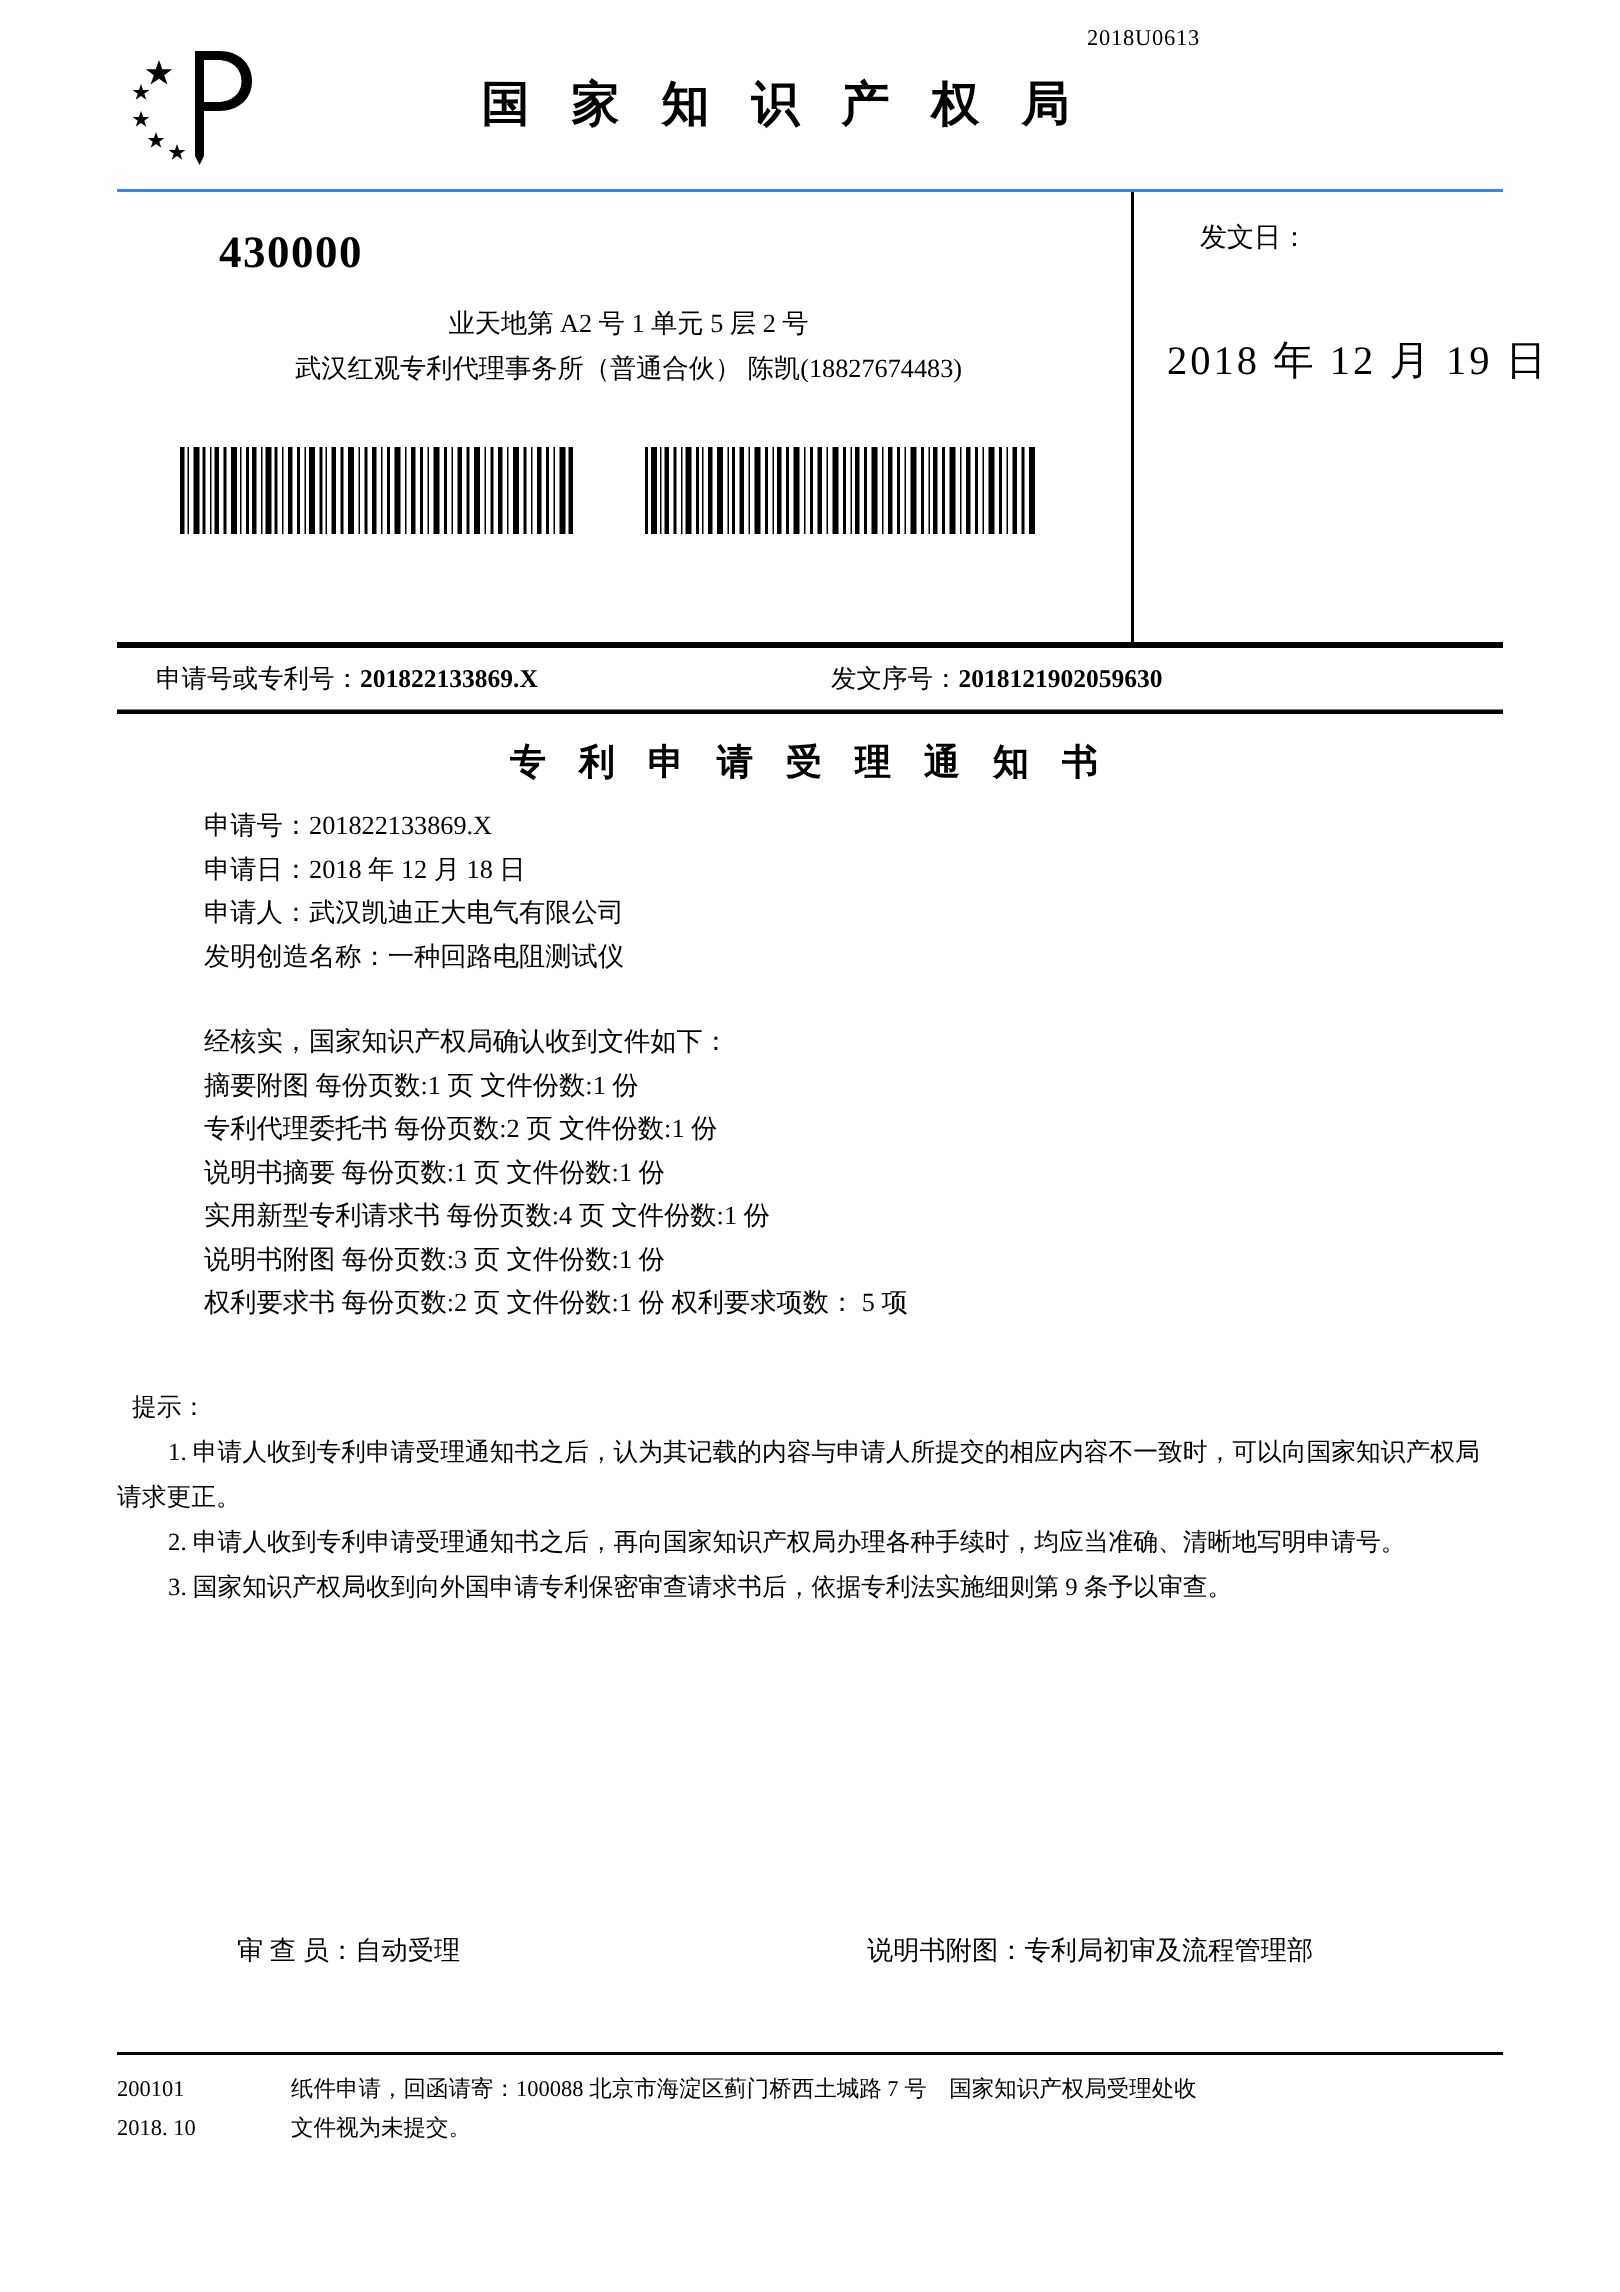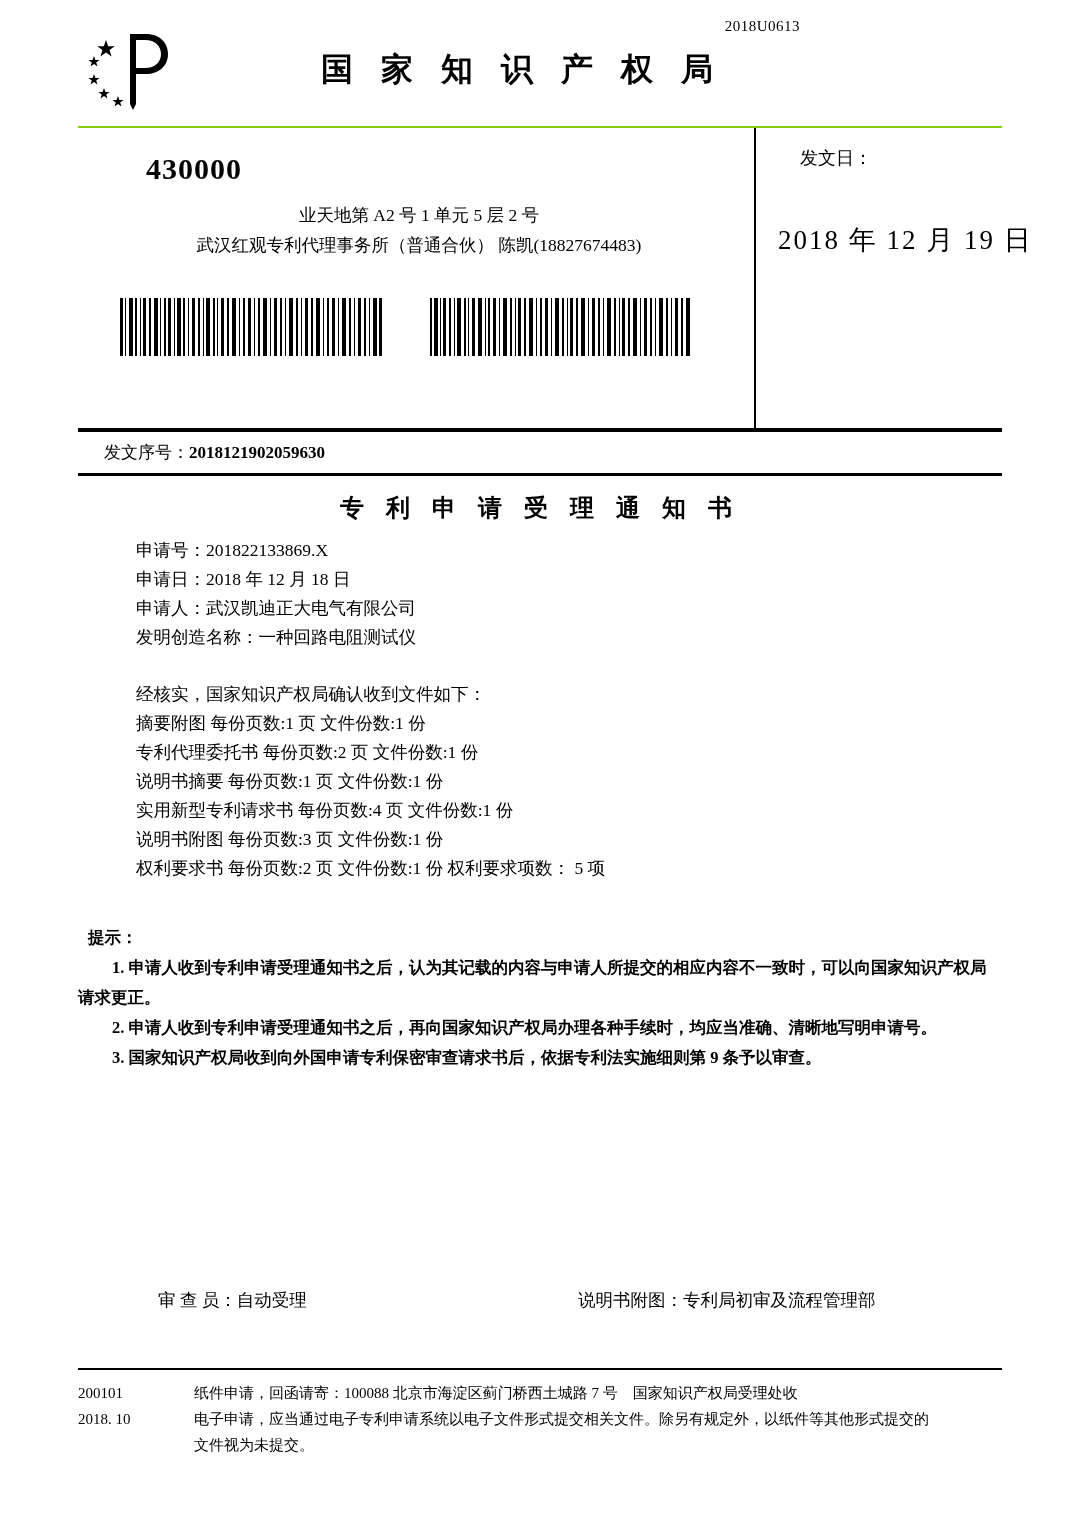--- a/index.html
+++ b/index.html
@@ -52,21 +52,21 @@
     text-align: center;
     font-size: 32px;
     font-weight: bold;
     letter-spacing: 10px;
     font-family: "Liberation Serif", "DejaVu Serif", serif;
     padding-right: 140px;
   }
 
   
   .frame {
-    border-top: 2px solid #84cc16;
+    border-top: 2px solid #3b82f6;
     border-bottom: 2px solid #000;
     position: relative;
     margin-top: 4px;
   }
   .frame-inner {
     display: flex;
     min-height: 300px;
   }
   .frame-left {
     flex: 1 1 auto;
@@ -148,21 +148,20 @@
   }
   .kv { margin-left: 54px; }
   .gap-top { margin-top: 28px; }
   .list-line { margin-left: 54px; }
 
   
   .tips {
     font-size: 16.5px;
     line-height: 30px;
     margin-top: 40px;
-    font-weight: bold;
   }
   .tips .tip-head { margin-left: 10px; }
   .tips .tip-item { text-indent: 34px; }
 
   
   .sign-row {
     position: absolute;
     left: 78px;
     right: 78px;
     top: 1288px;
@@ -344,20 +343,23 @@
         </div>
       </div>
       <div class="frame-right">
         <div class="issue-label">发文日：</div>
         <div class="issue-date">2018 年 12 月 19 日</div>
       </div>
     </div>
   </div>
 
   <div class="numbers-row">
+    <div class="col1">
+      <span>申请号或专利号：</span><b>201822133869.X</b>
+    </div>
     <div>
       <span>发文序号：</span><b>2018121902059630</b>
     </div>
   </div>
 
   <div class="doc-title">专 利 申 请 受 理 通 知 书</div>
 
   <div class="body-text">
     <div class="kv">申请号：201822133869.X</div>
     <div class="kv">申请日：2018 年 12 月 18 日</div>
@@ -389,18 +391,17 @@
     </div>
   </div>
 
   <div class="footer">
     <div class="footer-left">
       <div>200101</div>
       <div>2018. 10</div>
     </div>
     <div class="footer-right">
       <div>纸件申请，回函请寄：100088 北京市海淀区蓟门桥西土城路 7 号　国家知识产权局受理处收</div>
-      <div>电子申请，应当通过电子专利申请系统以电子文件形式提交相关文件。除另有规定外，以纸件等其他形式提交的</div>
       <div>文件视为未提交。</div>
     </div>
   </div>
 
 </div>
 
 </body></html>

